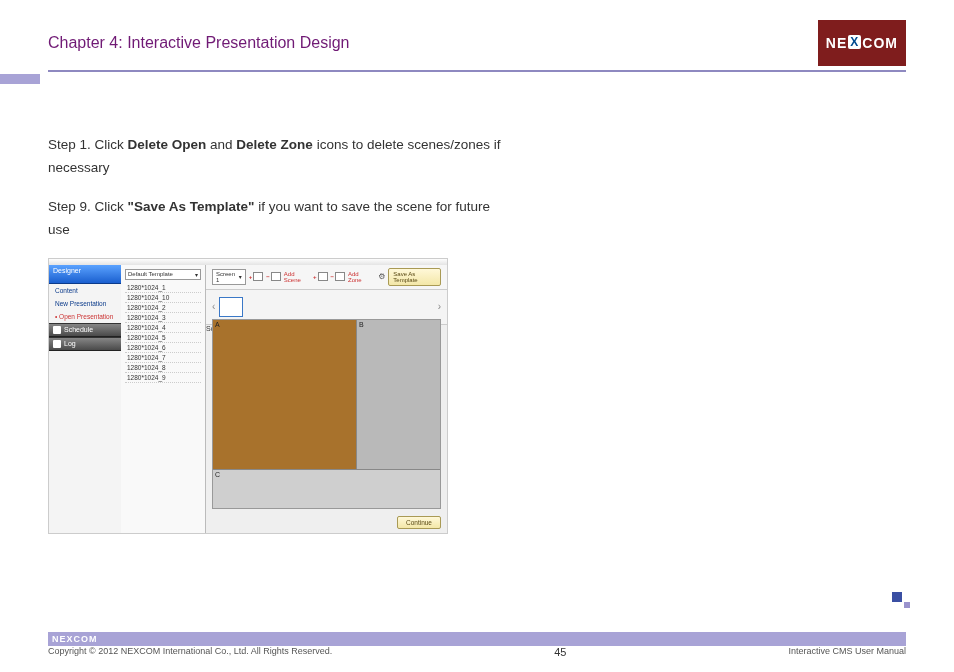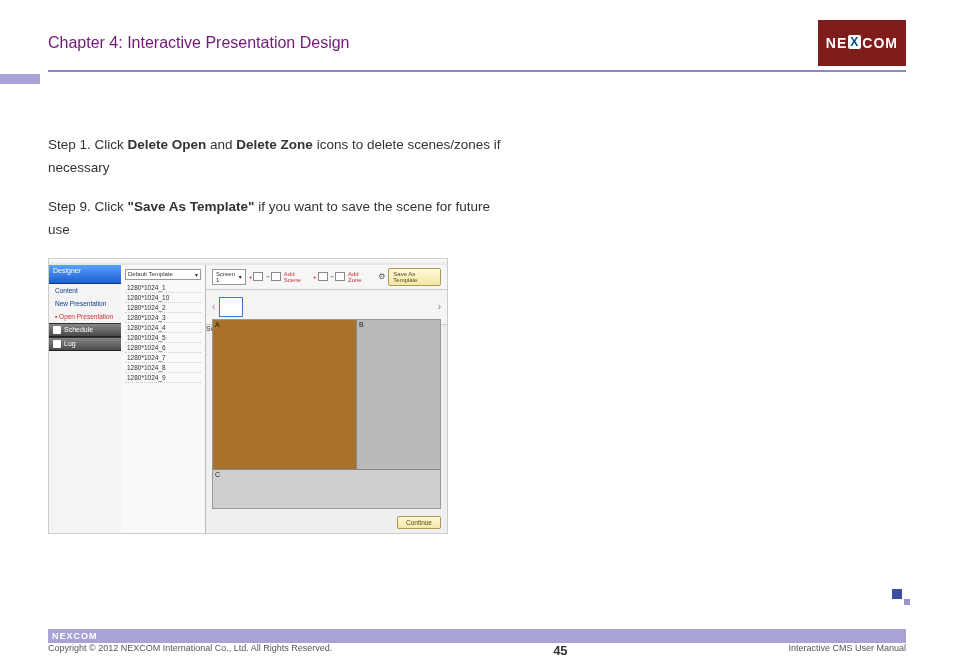--- a/index.html
+++ b/index.html
@@ -215,21 +215,21 @@
     color:#fff;font-size:9px;font-weight:bold;letter-spacing:1px;
   }
   .footer-squares{
     position:absolute;right:-4px;top:-4px;
   }
   .footer-squares .s1{width:10px;height:10px;background:#3a4fa3;position:absolute;right:8px;top:0;}
   .footer-squares .s2{width:6px;height:6px;background:#9a93cd;position:absolute;right:0;top:10px;}
   .footer-row{
     display:flex;justify-content:space-between;font-size:9px;color:#555;
   }
-  .page-num{font-weight:bold;color:#333;font-size:13px;}
+  .page-num{font-weight:normal;color:#333;font-size:11px;}
 </style>
 </head>
 <body>
 
 <div class="page">
   <div class="header-row">
     <div class="chapter-title">Chapter 4: Interactive Presentation Design</div>
     <div class="logo">
       <span>NE</span>
       <span class="x">X</span>

